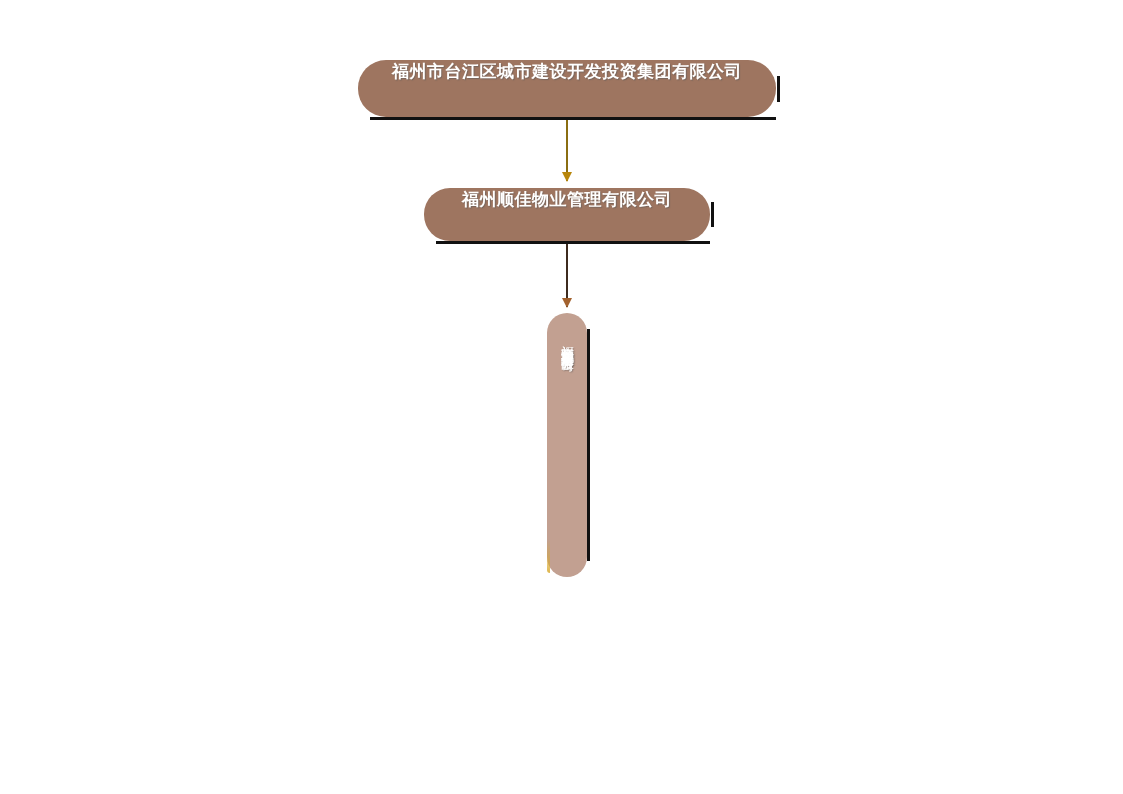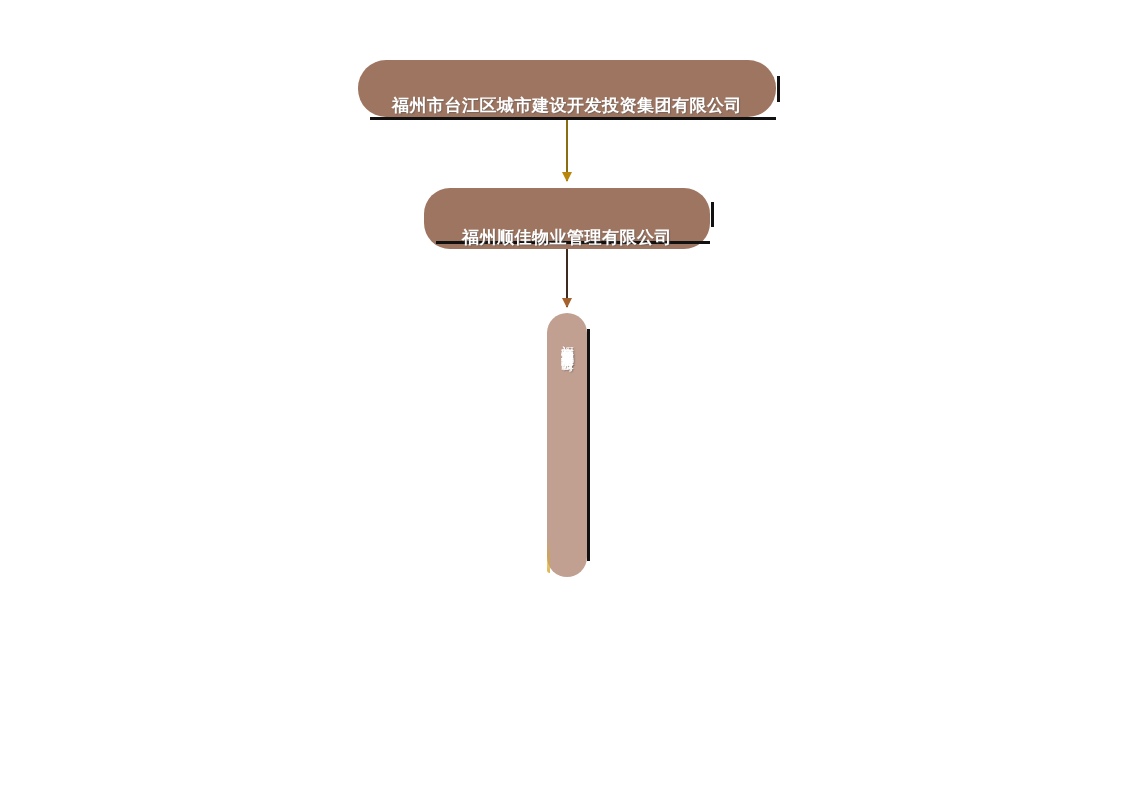--- a/index.html
+++ b/index.html
@@ -20,21 +20,21 @@
     width: 1123px;
     height: 794px;
     background: #ffffff;
   }
 
   
   .node {
     position: absolute;
     box-sizing: border-box;
     display: flex;
-    align-items: flex-end;
+    align-items: flex-start;
     justify-content: center;
     color: #ffffff;
     font-weight: bold;
     letter-spacing: 0.5px;
     text-shadow: 1px 1px 1px rgba(90, 90, 90, 0.55);
     z-index: 3;
   }
 
   
   .node::after {
@@ -69,21 +69,21 @@
     height: 26px;
     background: #111111;
     z-index: -1;
   }
 
   
   #node-mid {
     left: 424px;
     top: 188px;
     width: 286px;
-    height: 61px;
+    height: 53px;
     background: #9e7560;
     border-radius: 26px;
     font-size: 17px;
   }
   #node-mid::after {
     left: 12px;
     top: 53px;
     width: 274px;
     height: 3px;
   }

